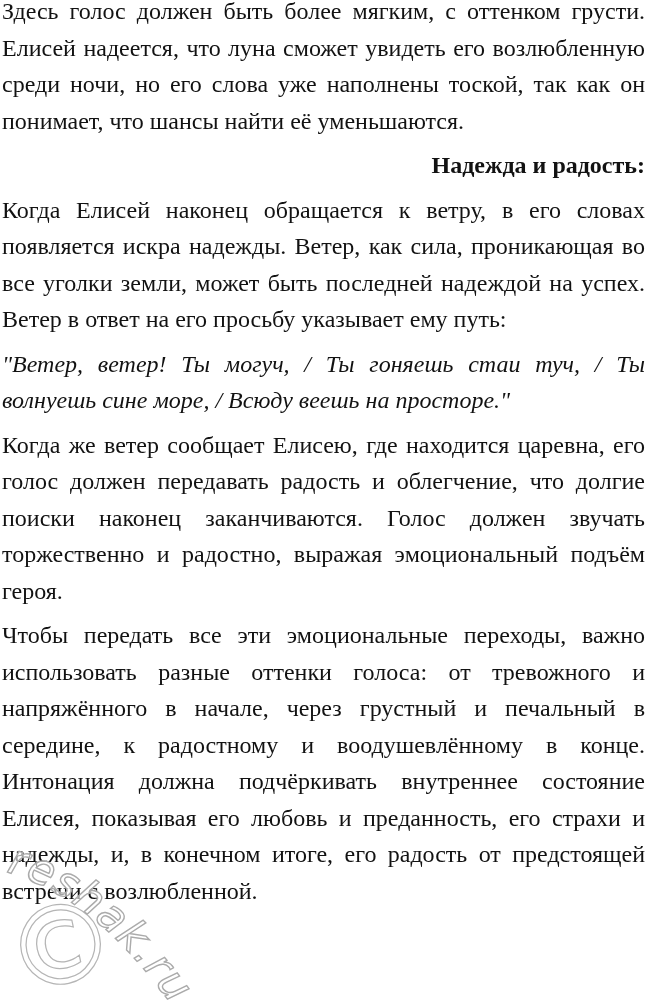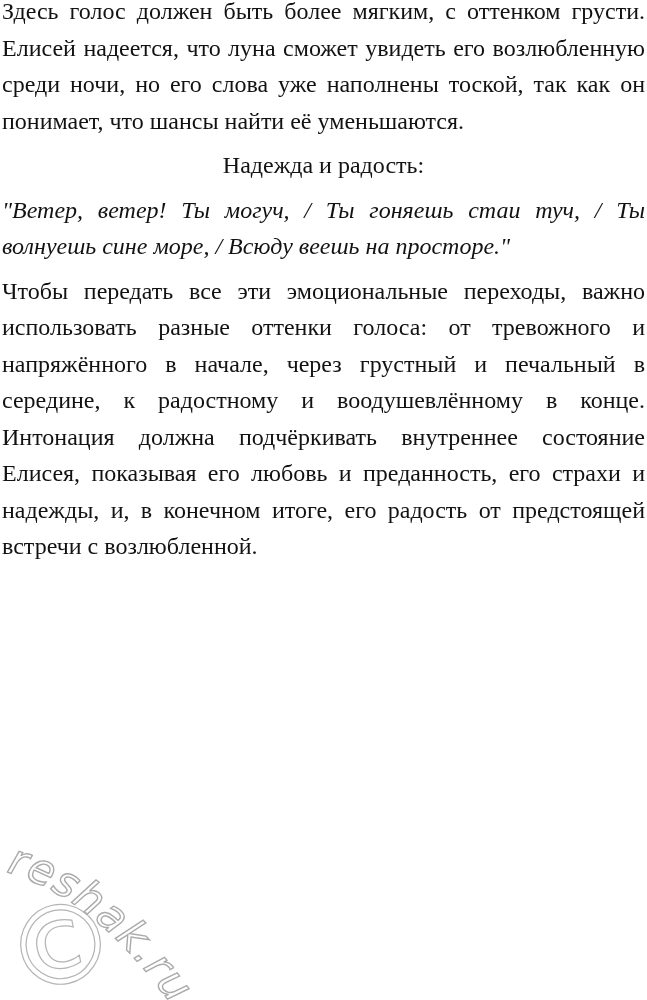--- a/index.html
+++ b/index.html
@@ -28,22 +28,22 @@
     top: -7px;
   }
   .text-col p {
     font-size: 24px;
     line-height: 36.5px;
     margin: 0 0 8px 0;
     text-align: justify;
     color: #121212;
   }
   .text-col p.heading {
-    font-weight: normal;
-    text-align: center;
+    font-weight: bold;
+    text-align: right;
   }
   .text-col p.quote {
     font-style: italic;
   }
   .watermark {
     position: absolute;
     left: 0;
     top: 800px;
     width: 280px;
     height: 200px;
@@ -59,24 +59,26 @@
 </head>
 <body>
 
 <div class="page">
 
   <div class="text-col">
     <p class="para">Здесь голос должен быть более мягким, с оттенком грусти. Елисей надеется, что луна сможет увидеть его возлюбленную среди ночи, но его слова уже наполнены тоской, так как он понимает, что шансы найти её уменьшаются.</p>
 
     <p class="heading">Надежда и радость:</p>
 
+    <p class="para">Когда Елисей наконец обращается к ветру, в его словах появляется искра надежды. Ветер, как сила, проникающая во все уголки земли, может быть последней надеждой на успех. Ветер в ответ на его просьбу указывает ему путь:</p>
 
     <p class="quote">"Ветер, ветер! Ты могуч, / Ты гоняешь стаи туч, / Ты волнуешь сине море, / Всюду веешь на просторе."</p>
 
 
+    <p class="para">Когда же ветер сообщает Елисею, где находится царевна, его голос должен передавать радость и облегчение, что долгие поиски наконец заканчиваются. Голос должен звучать торжественно и радостно, выражая эмоциональный подъём героя.</p>
 
 
     <p class="para">Чтобы передать все эти эмоциональные переходы, важно использовать разные оттенки голоса: от тревожного и напряжённого в начале, через грустный и печальный в середине, к радостному и воодушевлённому в конце. Интонация должна подчёркивать внутреннее состояние Елисея, показывая его любовь и преданность, его страхи и надежды, и, в конечном итоге, его радость от предстоящей встречи с возлюбленной.</p>
   </div>
 
   <div class="watermark">
     <svg viewBox="0 0 280 200" xmlns="http://www.w3.org/2000/svg">
       <defs>
         <path id="wm-path" d="M 6 72 Q 100 98 182 220" fill="none"></path>
       </defs>

